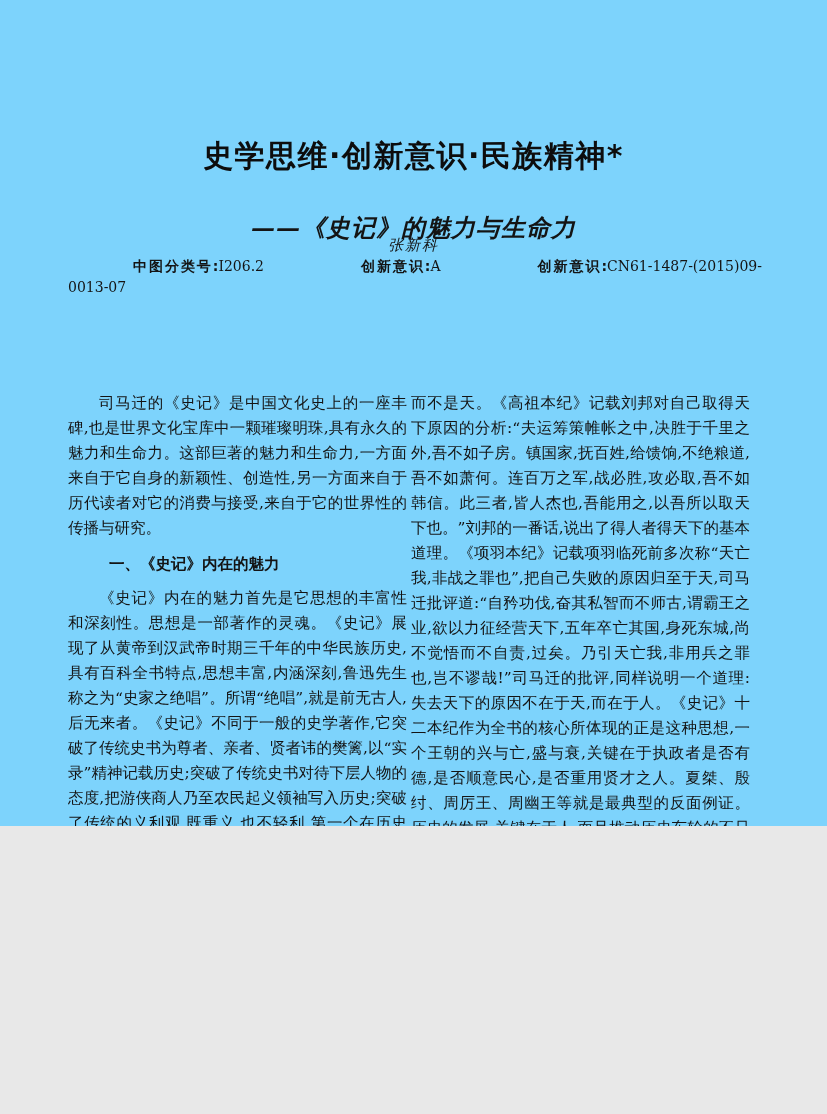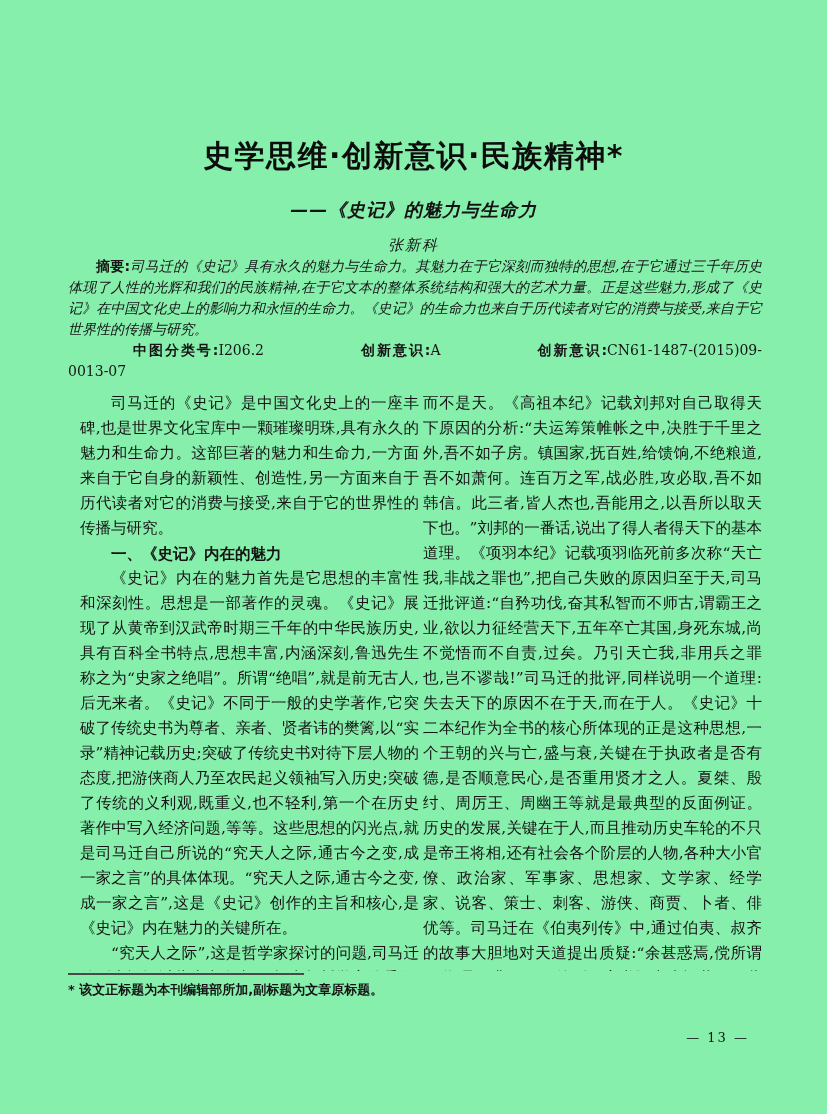--- a/index.html
+++ b/index.html
@@ -1,41 +1,41 @@
 <!DOCTYPE html>
 <html><head>
 <meta charset="utf-8">
 <style>
   html, body { margin: 0; padding: 0; background: #e8e8e8; }
   .page {
     position: relative;
     width: 827px;
-    height: 1114px;
+    height: 826px;
     margin: 0 auto;
-    background: #86efac;
+    background: #7dd3fc;
     color: #141414;
     font-family: "DejaVu Serif", serif;
     overflow: hidden;
   }
   .title {
     position: absolute;
     top: 136px; left: 0; right: 0;
     margin: 0;
     text-align: center;
     font-family: "DejaVu Sans", sans-serif;
     font-size: 30px;
     font-weight: 800;
     letter-spacing: 1.5px;
     color: #0d0d0d;
   }
   .subtitle {
     position: absolute;
-    top: 198px; left: 0; right: 0;
+    top: 212px; left: 0; right: 0;
     text-align: center;
-    font-size: 18px;
+    font-size: 24px;
     font-style: italic;
     font-weight: 600;
     letter-spacing: 1px;
   }
   .author {
     position: absolute;
     top: 236px; left: 0; right: 0;
     text-align: center;
     font-size: 15px;
     font-style: italic;
@@ -55,36 +55,36 @@
     font-family: "DejaVu Sans", sans-serif;
     font-weight: bold;
     font-style: normal;
   }
   .meta-italic { font-style: italic; font-weight: 500; }
   .classification { display: block; }
   .classification .meta-pair { margin-right: 58px; padding-left: 37px; }
   .classification .meta-pair:last-child { margin-right: 0; }
   .columns {
     position: absolute;
-    top: 391px; left: 80px; width: 694px; height: 580px;
+    top: 391px; left: 68px; width: 694px; height: 580px;
     display: flex;
     gap: 4px;
     overflow: hidden;
   }
   .col {
     width: 339px;
     font-size: 15.5px;
     line-height: 25px;
     text-align: justify;
     text-justify: inter-ideograph;
   }
   .col p { margin: 0; text-indent: 2em; }
   .col p.no-indent { text-indent: 0; }
   .section-heading {
-    margin: 0;
+    margin: 10px;
     font-family: Liberation Sans, sans-serif;
     font-size: 15.5px;
     font-weight: bold;
     text-indent: 2em;
     line-height: 25px;
   }
   .footnote-rule {
     position: absolute;
     top: 973px; left: 68px;
     width: 236px; height: 0;
@@ -111,21 +111,20 @@
 </head>
 <body>
 
 <div class="page">
 
   <h1 class="title">史学思维·创新意识·民族精神*</h1>
   <div class="subtitle">——《史记》的魅力与生命力</div>
   <div class="author">张新科</div>
 
   <div class="meta">
-    <p class="indent"><span class="meta-label">摘要:</span><span class="meta-italic">司马迁的《史记》具有永久的魅力与生命力。其魅力在于它深刻而独特的思想,在于它通过三千年历史体现了人性的光辉和我们的民族精神,在于它文本的整体系统结构和强大的艺术力量。正是这些魅力,形成了《史记》在中国文化史上的影响力和永恒的生命力。《史记》的生命力也来自于历代读者对它的消费与接受,来自于它世界性的传播与研究。</span></p>
     <p class="indent classification"><span class="meta-pair"><span class="meta-label">中图分类号:</span><span>I206.2</span></span><span class="meta-pair"><span class="meta-label">创新意识:</span><span>A</span></span><span class="meta-pair"><span class="meta-label">创新意识:</span><span>CN61-1487-(2015)09-0013-07</span></span></p>
   </div>
 
   <div class="columns">
     <div class="col">
       <p>司马迁的《史记》是中国文化史上的一座丰碑,也是世界文化宝库中一颗璀璨明珠,具有永久的魅力和生命力。这部巨著的魅力和生命力,一方面来自于它自身的新颖性、创造性,另一方面来自于历代读者对它的消费与接受,来自于它的世界性的传播与研究。</p>
       <h2 class="section-heading">一、《史记》内在的魅力</h2>
       <p>《史记》内在的魅力首先是它思想的丰富性和深刻性。思想是一部著作的灵魂。《史记》展现了从黄帝到汉武帝时期三千年的中华民族历史,具有百科全书特点,思想丰富,内涵深刻,鲁迅先生称之为“史家之绝唱”。所谓“绝唱”,就是前无古人,后无来者。《史记》不同于一般的史学著作,它突破了传统史书为尊者、亲者、贤者讳的樊篱,以“实录”精神记载历史;突破了传统史书对待下层人物的态度,把游侠商人乃至农民起义领袖写入历史;突破了传统的义利观,既重义,也不轻利,第一个在历史著作中写入经济问题,等等。这些思想的闪光点,就是司马迁自己所说的“究天人之际,通古今之变,成一家之言”的具体体现。“究天人之际,通古今之变,成一家之言”,这是《史记》创作的主旨和核心,是《史记》内在魅力的关键所在。</p>
       <p>“究天人之际”,这是哲学家探讨的问题,司马迁的《史记》以此为出发点,要担当起哲学家的重任,可见其立意高远,思想深邃。《史记》创立纪传体,以人为中心来反映社会历史的变化,形象说明支配历史发展的是人</p>
     </div>

